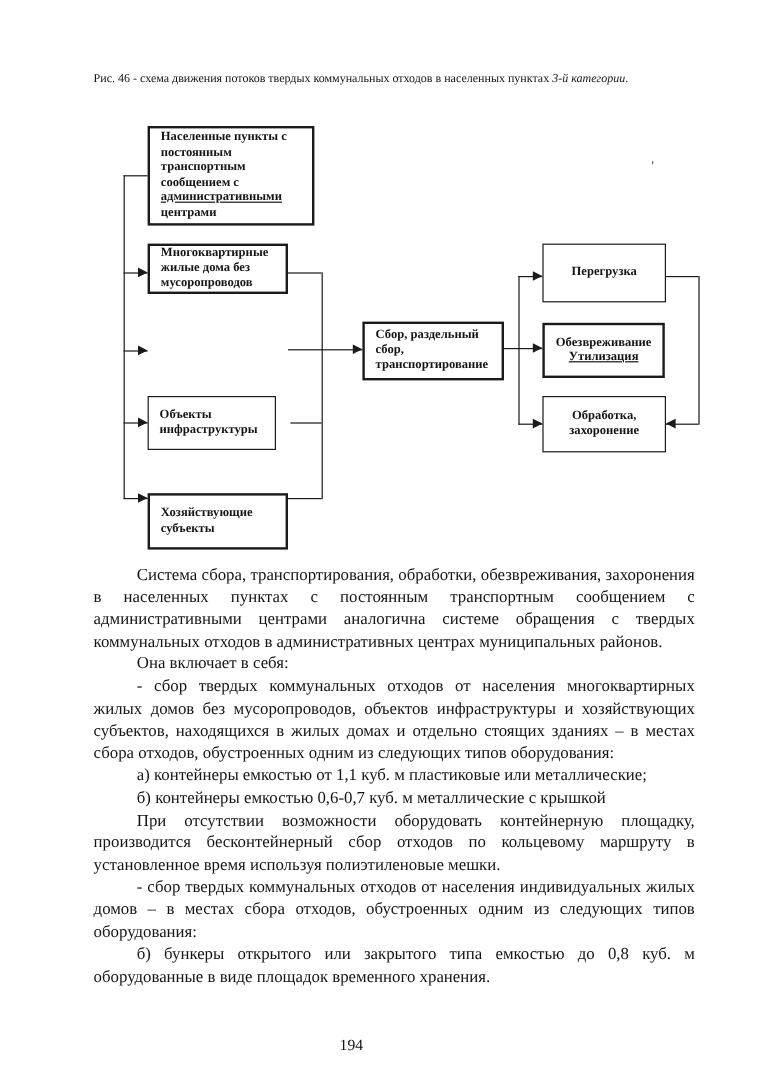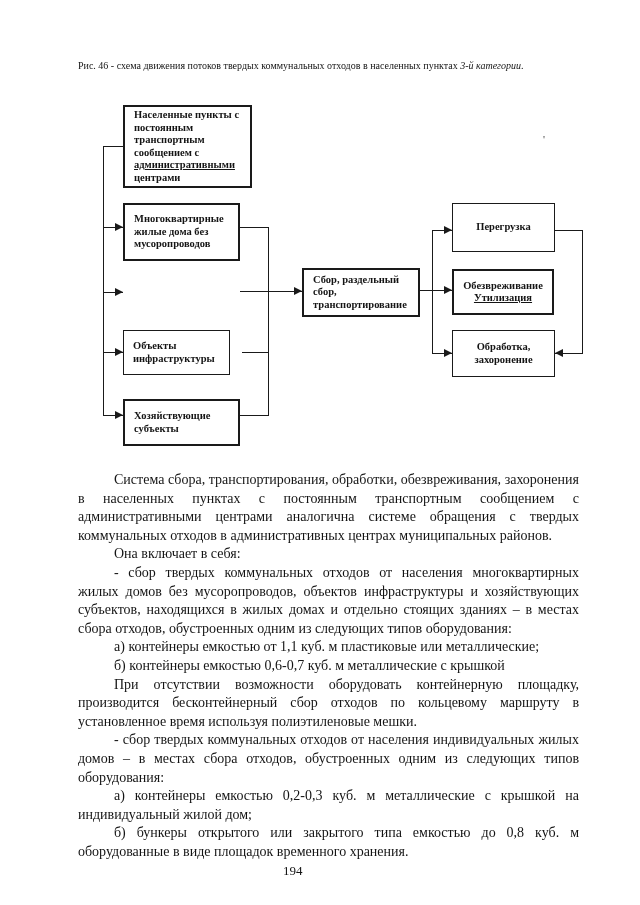--- a/index.html
+++ b/index.html
@@ -46,38 +46,38 @@
 </style>
 </head>
 <body>
 
 <div class="page">
 
   <p class="caption"><span>Рис. 46 - схема движения потоков твердых коммунальных отходов в населенных пунктах </span><i>3-й категории</i><span>.</span></p>
 
   <div class="diagram" id="diagram">
     <span class="artifact">'</span>
-  <div class="node left" style="left: 123px; top: 105px; width: 129px; height: 83px; border-width: 2px;">
+  <div class="node left" style="left: 123px; top: 105px; width: 139px; height: 83px; border-width: 2px;">
         <div>Населенные пункты с</div>
         <div>постоянным</div>
         <div>транспортным</div>
         <div>сообщением с</div>
         <div style="text-decoration: underline; text-align: right;">административными</div>
         <div>центрами</div>
       </div>
-      <div class="node left" style="left: 123px; top: 203px; width: 117px; height: 58px; border-width: 2px;">
+      <div class="node left" style="left: 123px; top: 203px; width: 117px; height: 42px; border-width: 2px;">
         <div>Многоквартирные</div>
         <div>жилые дома без</div>
         <div>мусоропроводов</div>
       </div>
       <div class="node left" style="left: 123px; top: 330px; width: 107px; height: 45px; border-width: 1px;">
         <div>Объекты</div>
         <div>инфраструктуры</div>
       </div>
-      <div class="node left" style="left: 123px; top: 399px; width: 117px; height: 47px; border-width: 2px;">
+      <div class="node left" style="left: 123px; top: 411px; width: 117px; height: 47px; border-width: 2px;">
         <div>Хозяйствующие</div>
         <div>субъекты</div>
       </div>
       <div class="node center" style="left: 452px; top: 203px; width: 103px; height: 49px; border-width: 1px;">
         <div>Перегрузка</div>
       </div>
       <div class="node left" style="left: 302px; top: 268px; width: 118px; height: 49px; border-width: 2px;">
         <div>Сбор, раздельный</div>
         <div>сбор,</div>
         <div>транспортирование</div>
@@ -120,19 +120,18 @@
     </div>
 
   <div class="body-text" id="body-text">
       <p>Система сбора, транспортирования, обработки, обезвреживания, захоронения в населенных пунктах с постоянным транспортным сообщением с административными центрами аналогична системе обращения с твердых коммунальных отходов в административных центрах муниципальных районов.</p>
       <p>Она включает в себя:</p>
       <p>- сбор твердых коммунальных отходов от населения многоквартирных жилых домов без мусоропроводов, объектов инфраструктуры и хозяйствующих субъектов, находящихся в жилых домах и отдельно стоящих зданиях – в местах сбора отходов, обустроенных одним из следующих типов оборудования:</p>
       <p>а) контейнеры емкостью от 1,1 куб. м пластиковые или металлические;</p>
       <p>б) контейнеры емкостью 0,6-0,7 куб. м металлические с крышкой</p>
       <p>При отсутствии возможности оборудовать контейнерную площадку, производится бесконтейнерный сбор отходов по кольцевому маршруту в установленное время используя полиэтиленовые мешки.</p>
       <p>- сбор твердых коммунальных отходов от населения индивидуальных жилых домов – в местах сбора отходов, обустроенных одним из следующих типов оборудования:</p>
-      <p>а) контейнеры емкостью 0,2-0,3 куб. м металлические с крышкой на индивидуальный жилой дом;</p>
       <p>б) бункеры открытого или закрытого типа емкостью до 0,8 куб. м оборудованные в виде площадок временного хранения.</p>
     </div>
 
   <div class="page-number">194</div>
 
 </div>
 
 </body></html>

